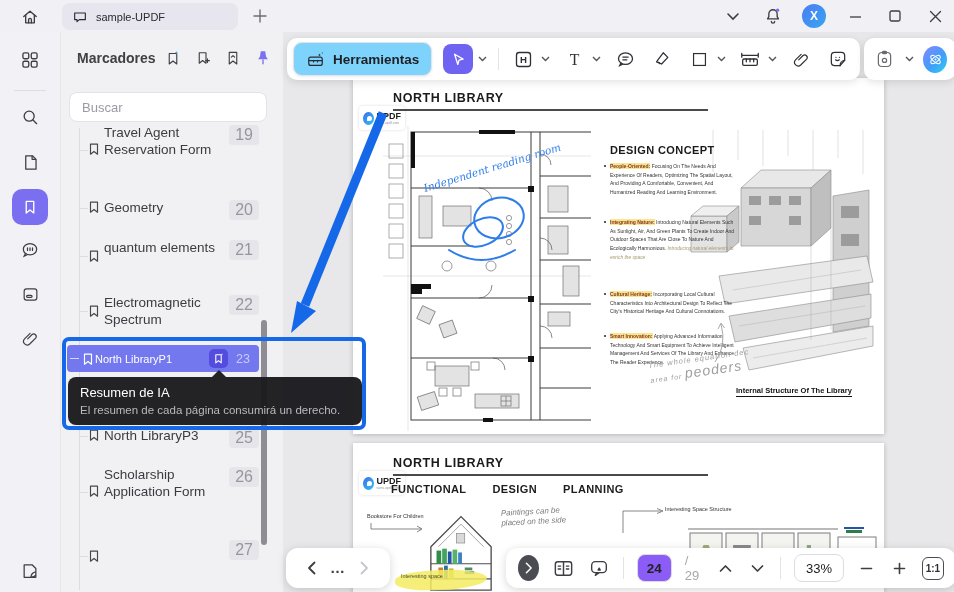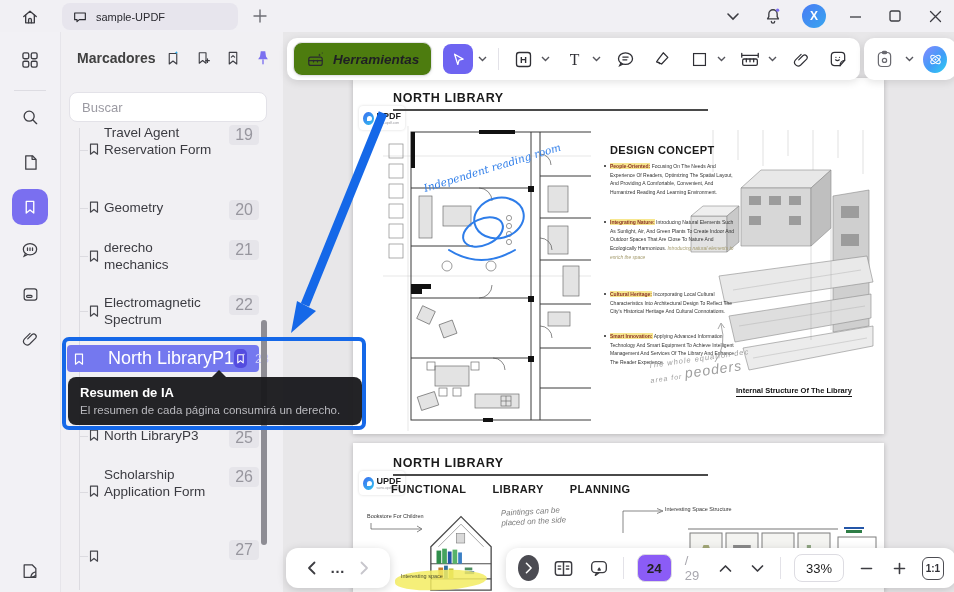--- a/index.html
+++ b/index.html
@@ -35,39 +35,39 @@
   .tree-line { position:absolute; left:18px; top:96px; width:1px; height:462px; background:#dcdbe0; }
   .bm-item { position:absolute; left:26px; width:172px; }
   .bm-dash { position:absolute; left:-8px; width:9px; height:1px; background:#dcdbe0; }
   .bm-glyph { position:absolute; left:0; color:#46464c; }
   .bm-label { margin-left:17px; width:116px; font-size:13.5px; line-height:17px; color:#3b3b41; }
   .bm-badge { position:absolute; right:0; top:1px; background:#e6e5ea; color:#97969e; font-size:16px; border-radius:4px; padding:1px 6px; }
 
   .bm-selected { position:absolute; left:6px; top:313px; width:192px; height:27px; background:#7478ef; border-radius:4px; display:flex; align-items:center; padding-left:3px; z-index:2; }
   .bm-selected .sel-dash { width:9px; height:1px; background:#d6d7fb; }
   .bm-selected .bm-glyph-sel { color:#fff; margin-left:2px; display:flex; }
-  .bm-selected .sel-label { color:#fff; font-size:18px; margin-left:22px; flex:1; white-space:nowrap; }
+  .bm-selected .sel-label { color:#fff; font-size:11px; margin-left:0; flex:1; white-space:nowrap; }
   .ai-badge { width:19px; height:19px; background:#544cdf; border-radius:5px; display:flex; align-items:center; justify-content:center; color:#fff; }
   .sel-page { color:#c9cbfa; font-size:12.5px; margin:0 9px 0 8px; }
 
   .sb-scroll { position:absolute; left:200px; top:288px; width:6px; height:225px; background:#8e8d94; border-radius:3px; z-index:3; }
 
   
   .ai-tooltip { position:absolute; left:68px; top:377px; width:294px; background:rgba(26,26,29,0.96); border-radius:8px; padding:8px 12px 9px; z-index:46; }
   .ai-tooltip:before { content:""; position:absolute; left:144px; top:-7px; border-left:7px solid transparent; border-right:7px solid transparent; border-bottom:7px solid rgba(26,26,29,0.96); }
-  .ai-tooltip .tt-title { color:#fff; font-size:13px; font-weight:bold; }
+  .ai-tooltip .tt-title { color:#fff; font-size:13px; font-weight:normal; }
   .ai-tooltip .tt-body { color:#b9b9be; font-size:11.5px; margin-top:4px; white-space:nowrap; }
 
   
   .blue-rect { position:absolute; left:62px; top:337px; width:304px; height:93px; border:4px solid #1568e8; border-radius:7px; z-index:48; pointer-events:none; }
   .arrow-svg { position:absolute; left:0; top:0; width:954px; height:592px; z-index:48; pointer-events:none; }
 
   
   .toolbar { position:absolute; left:287px; top:38px; width:573px; height:42px; background:#fff; border-radius:10px; box-shadow:0 2px 8px rgba(0,0,0,.12); display:flex; align-items:center; gap:11px; padding:0 8px 0 6px; z-index:30; }
-  .tools-btn { height:34px; border:1px solid #e4e3e9; border-radius:9px; box-shadow:0 1px 3px rgba(0,0,0,.08); background:#4d7c0f; display:flex; align-items:center; gap:8px; padding:16px 12px; font-size:13.5px; font-weight:600; color:#1f1f24;font-style:italic; }
+  .tools-btn { height:34px; border:1px solid #e4e3e9; border-radius:9px; box-shadow:0 1px 3px rgba(0,0,0,.08); background:#7dd3fc; display:flex; align-items:center; gap:8px; padding:16px 12px; font-size:13.5px; font-weight:600; color:#1f1f24; }
   .tool { width:26px; height:26px; display:flex; align-items:center; justify-content:center; color:#2f2f35; }
   .tool-active { width:30px; height:30px; background:#6e64f1; border-radius:8px; color:#fff; }
   .chev { width:10px; height:10px; display:flex; align-items:center; justify-content:center; color:#55555c; }
   .vsep { width:1px; height:22px; background:#e3e2e8; }
   .mini-panel { position:absolute; left:864px; top:38px; width:92px; height:42px; background:#fff; border-radius:10px; box-shadow:0 2px 8px rgba(0,0,0,.12); display:flex; align-items:center; gap:9px; padding:0 9px; z-index:30; }
   .ai-logo { width:27px; height:27px; border-radius:50%; background:linear-gradient(135deg,#7a8cfe 10%,#3f9df8 55%,#2fd0f0 100%); display:flex; align-items:center; justify-content:center; }
 
   
   .page { position:absolute; left:353px; width:531px; background:#fff; box-shadow:0 1px 5px rgba(0,0,0,.22); }
   .page1 { top:78px; height:356px; }
@@ -276,21 +276,21 @@
       <span class="bm-badge">20</span>
     </div>
 
     <div class="bm-item" style="top:207px;">
       <div class="bm-dash" style="top:17px;"></div>
       <span class="bm-glyph" style="top:10px;">
           <svg width="14" height="14" viewBox="0 0 24 24" fill="none" stroke="currentColor" stroke-width="2" stroke-linejoin="round">
             <path d="M6 3.5h12V21l-6-4.8L6 21z"></path>
           </svg>
         </span>
-      <div class="bm-label">derecho mechanics</div>
+      <div class="bm-label">quantum elements</div>
       <span class="bm-badge">21</span>
     </div>
 
     <div class="bm-item" style="top:262px;">
       <div class="bm-dash" style="top:17px;"></div>
       <span class="bm-glyph" style="top:10px;">
           <svg width="14" height="14" viewBox="0 0 24 24" fill="none" stroke="currentColor" stroke-width="2" stroke-linejoin="round">
             <path d="M6 3.5h12V21l-6-4.8L6 21z"></path>
           </svg>
         </span>
@@ -520,21 +520,21 @@
       <div class="updf-swirl"></div>
       <div>
         <div class="updf-name">UPDF</div>
         <div class="updf-sub">www.updf.com</div>
       </div>
     </div>
     <div class="doc-title">NORTH LIBRARY</div>
     <div class="doc-rule"></div>
     <div class="p2-tabs">
       <span>FUNCTIONAL</span>
-      <span>LIBRARY</span>
+      <span>DESIGN</span>
       <span>PLANNING</span>
     </div>
 
     <div class="tiny-label" style="left:14px; top:70px;">Bookstore For Children</div>
     <svg style="position:absolute;left:16px;top:78px;" width="58" height="12" viewBox="0 0 58 12">
         <path d="M2 2 v6 h50 M48 5 l5 3 -5 3" fill="none" stroke="#555" stroke-width="0.7"></path>
       </svg>
 
     <div class="hand" style="left:148px; top:64px;">
       <div>Paintings can be</div>

